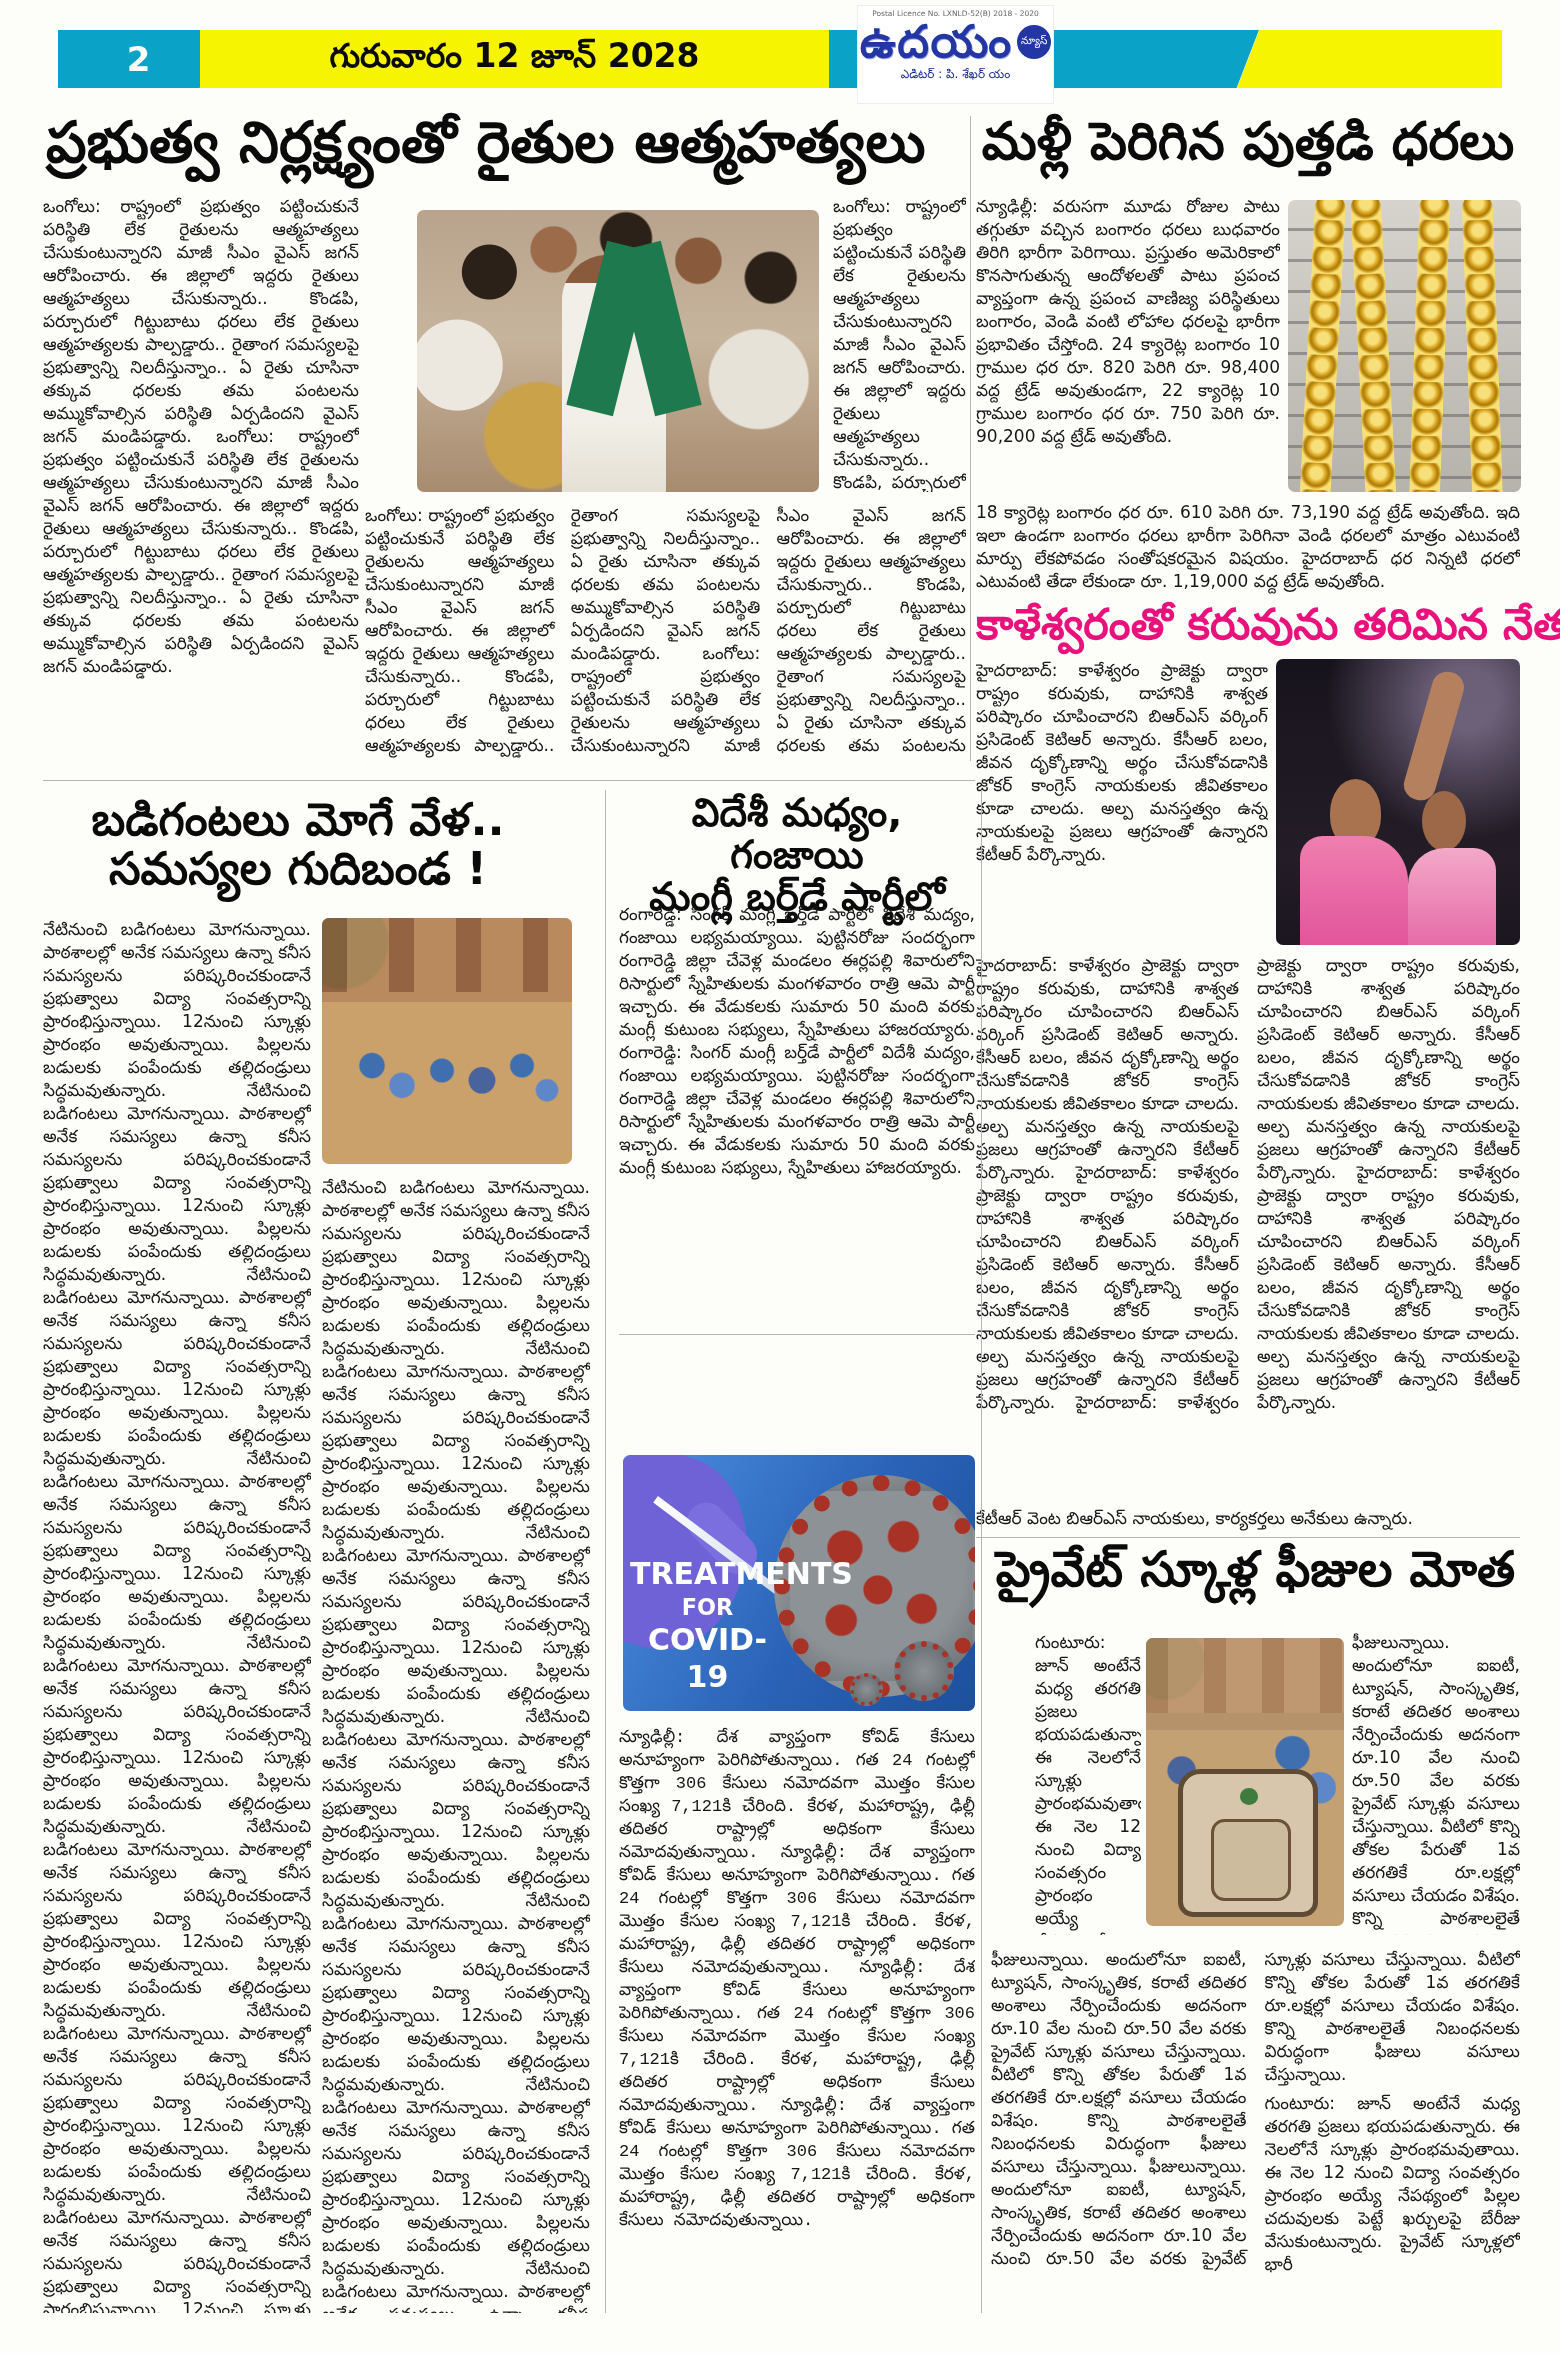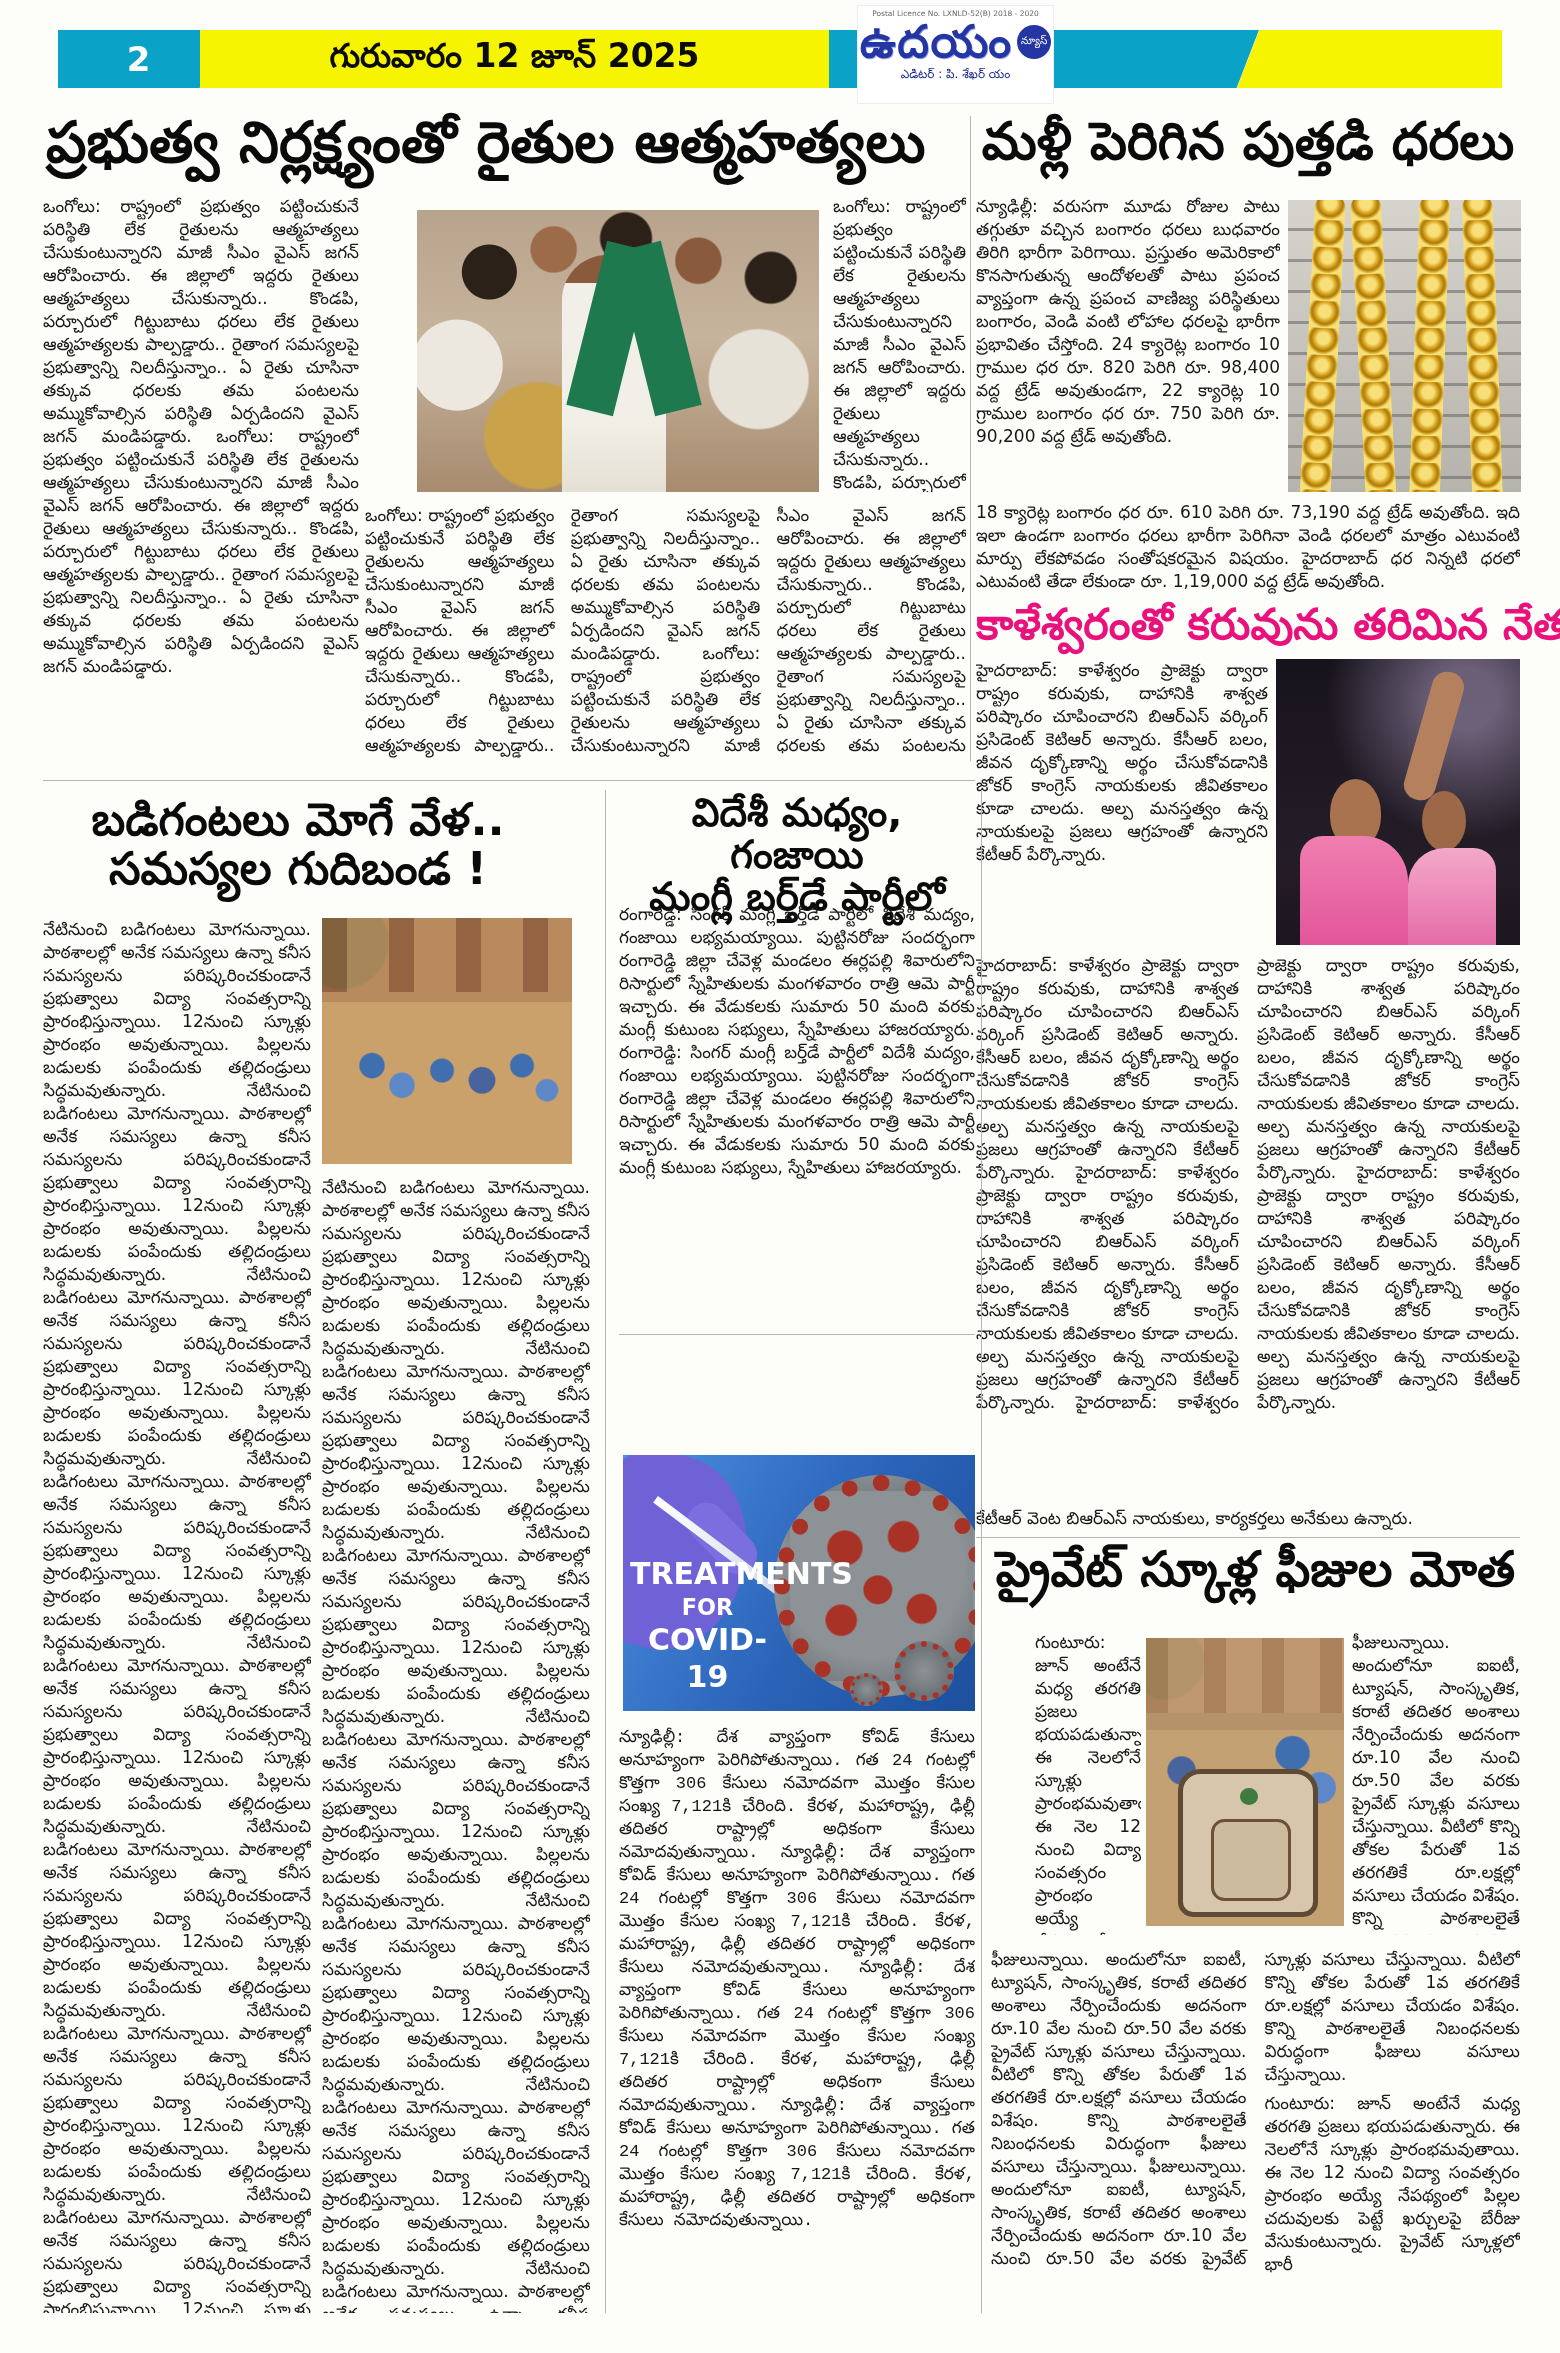--- a/index.html
+++ b/index.html
@@ -40,21 +40,21 @@
   
   .bt{font-size:17px;line-height:23px;text-align:justify;color:#161616;overflow:hidden;
       font-family:"DejaVu Sans","Liberation Sans",sans-serif;}
   .bt p{margin:0 0 6px 0;}
   .cols2{column-count:2;column-gap:18px;}
   .cols3{column-count:3;column-gap:16.4px;}
   
   .vline{position:absolute;width:0.7px;background:#b5b5b5;}
   .hline{position:absolute;height:0.7px;background:#b5b5b5;}
   
-  .photo{position:absolute;overflow:hidden;background:#999;}
+  .photo{position:absolute;overflow:hidden;background:#999;border-radius:7px;}
   #farmers-photo{
     background:
       radial-gradient(circle at 18% 22%,#2b2118 0 27px,transparent 28px),
       radial-gradient(circle at 34% 14%,#9c6b4a 0 22.4px,transparent 24px),
       radial-gradient(circle at 52% 10%,#2b2118 0 25px,transparent 27px),
       radial-gradient(circle at 70% 18%,#8a5a3c 0 22.4px,transparent 24px),
       radial-gradient(circle at 88% 24%,#2b2118 0 25px,transparent 27px),
       radial-gradient(circle at 10% 55%,#ece8e0 0 45px,transparent 46px),
       radial-gradient(circle at 85% 60%,#e6e2d8 0 49px,transparent 51px),
       radial-gradient(circle at 30% 80%,#caa24a 0 52px,transparent 55px),
@@ -137,21 +137,21 @@
 </style>
 </head>
 <body>
 
 <div id="page">
 
   <div class="strip cyan pgbox">
     <span class="pgnum">2</span>
   </div>
   <div class="strip yellow datebar">
-    <span class="datetxt">గురువారం 12 జూన్ 2025</span>
+    <span class="datetxt">గురువారం 12 జూన్ 2028</span>
   </div>
   <div class="strip cyan cyan2"></div>
   <div class="strip cyan cyan3"></div>
   <div class="strip yellow yellow2"></div>
 
   <div class="abs masthead">
     <div class="license">Postal Licence No. LXNLD-52(B) 2018 - 2020</div>
     <div class="logo-row">
       <span class="logo-title">ఉదయం</span>
       <span class="logo-badge">న్యూస్</span>

